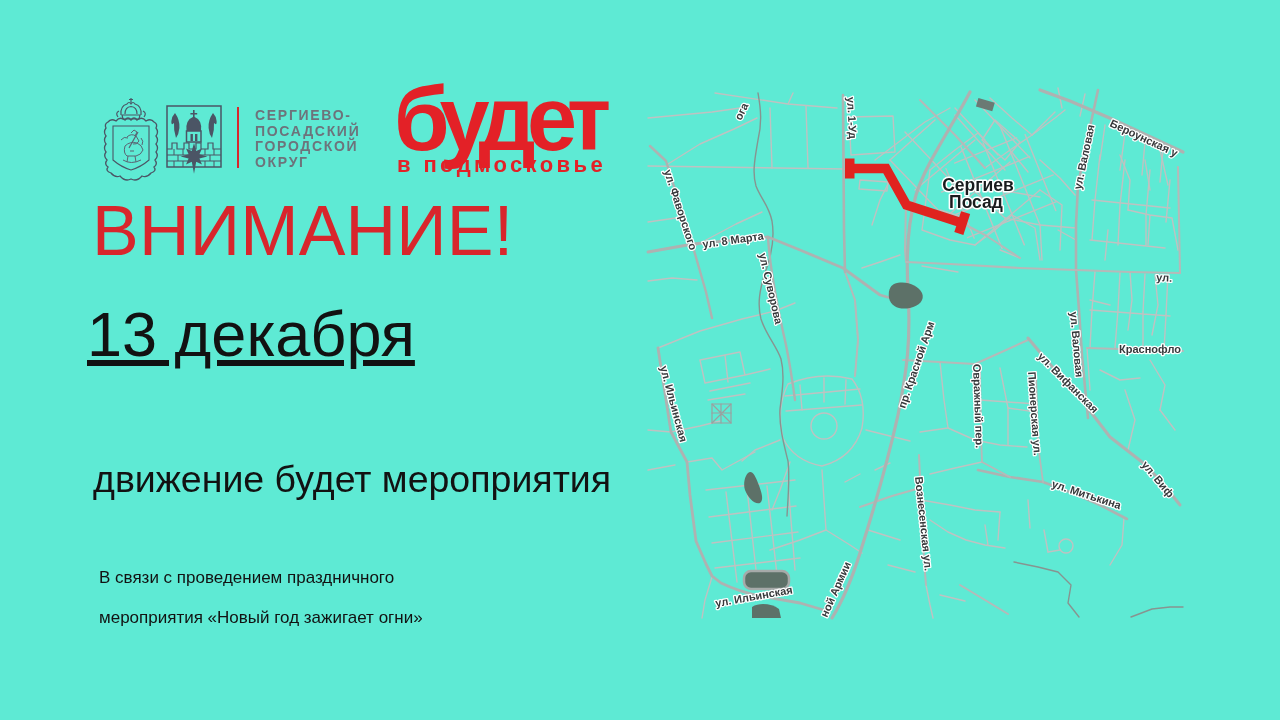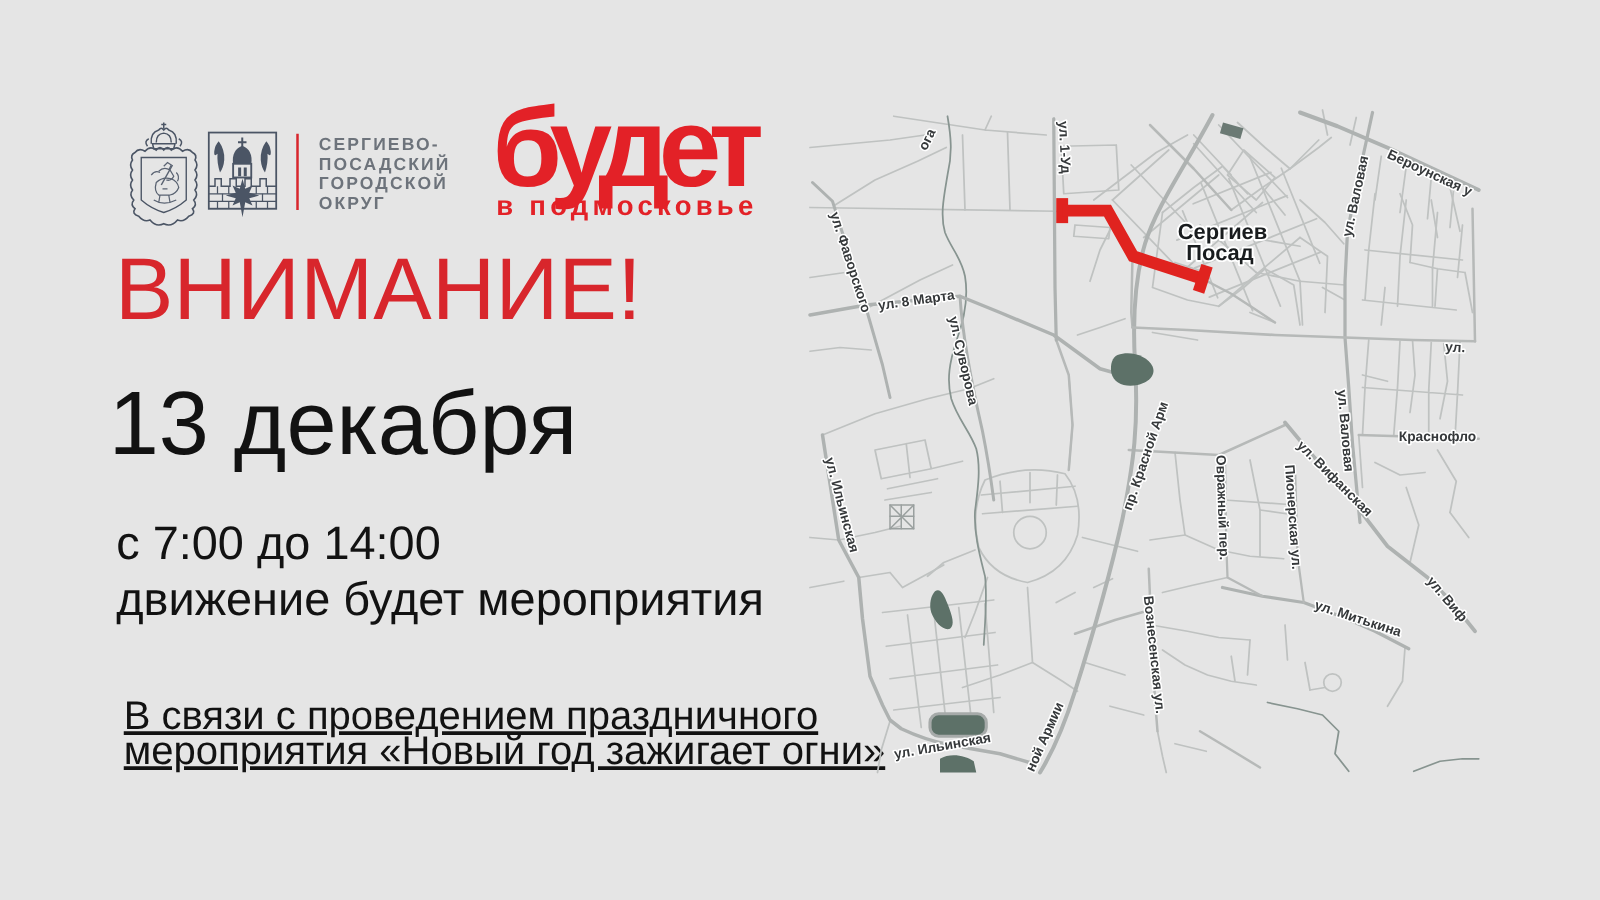--- a/index.html
+++ b/index.html
@@ -1,19 +1,19 @@
 <!DOCTYPE html>
 <html><head>
 <meta charset="utf-8">
 <style>
   html,body{margin:0;padding:0;}
   body{width:1280px;height:720px;overflow:hidden;background:#ffffff;
        font-family:"Liberation Sans", sans-serif;}
   .abs{position:absolute;}
-  #page{position:relative;width:1280px;height:720px;background:#e5e5e5;}
+  #page{position:relative;width:1280px;height:720px;background:#5eead4;}
 </style>
 </head>
 <body>
 <div id="page">
 
   <svg class="abs" style="left:101px;top:96px;" width="60" height="92" viewBox="0 0 60 92">
     <g stroke="#4b5565" fill="none" stroke-width="1.2">
       <path d="M20 19 Q19 10 26 8 Q28 5 30 8 Q32 5 34 8 Q41 10 40 19"></path>
       <path d="M30 7 L30 2 M28 3.5 L32 3.5"></path>
       <path d="M24 18 Q24 11 30 10.5 Q36 11 36 18"></path>
@@ -57,27 +57,26 @@
 
   <div class="abs" style="left:255px;top:108px;font-size:14px;line-height:15.5px;font-weight:bold;color:#6d737b;letter-spacing:1.7px;">СЕРГИЕВО-<br>ПОСАДСКИЙ<br>ГОРОДСКОЙ<br>ОКРУГ</div>
 
   <div class="abs" style="left:394px;top:88px;width:220px;">
     <div style="font-size:90px;font-weight:bold;color:#e32127;letter-spacing:-8.8px;line-height:63px;">будет</div>
     <div style="font-size:22px;font-weight:bold;color:#e32127;letter-spacing:3.4px;margin-top:1px;margin-left:3px;">в подмосковье</div>
   </div>
 
   <div class="abs" style="left:92px;top:191px;font-size:70px;color:#d8262c;letter-spacing:0.2px;">ВНИМАНИЕ!</div>
 
-  <div class="abs" style="left:87px;top:298px;font-size:72px;color:#121212;">13 декабря</div>
-
-  <div class="abs" style="left:93px;top:413px;font-size:37.5px;color:#121212;">с 7:00 до 14:00</div>
+  <div class="abs" style="left:87px;top:298px;font-size:63px;color:#121212;text-decoration:underline;">13 декабря</div>
+
 
   <div class="abs" style="left:93px;top:458px;font-size:37.5px;color:#121212;">движение будет мероприятия</div>
 
-  <div class="abs" style="left:99px;top:558px;font-size:32px;line-height:28px;color:#121212;text-decoration:underline;">В связи с проведением праздничного<br>мероприятия «Новый год зажигает огни»</div>
+  <div class="abs" style="left:99px;top:558px;font-size:17px;line-height:40px;color:#121212;">В связи с проведением праздничного<br>мероприятия «Новый год зажигает огни»</div>
 
   <svg class="abs" style="left:0;top:0;" width="1280" height="720" viewBox="0 0 1280 720">
    <g id="map" fill="none" stroke-linecap="round" stroke-linejoin="round">
 
     <g stroke="#bfc2c1" stroke-width="1.4">
       <path d="M715,93 L788,104 L837,108 M788,104 L793,93 M648,118 L712,112 L740,108"></path>
       <path d="M648,166 L845,169"></path>
       <path d="M668,164 L700,144 L734,129 L757,118"></path>
       <path d="M770,108 L772,168 M806,106 L808,168"></path>
       <path d="M849,117 L893,116 L895,152 L851,155 Z"></path>

